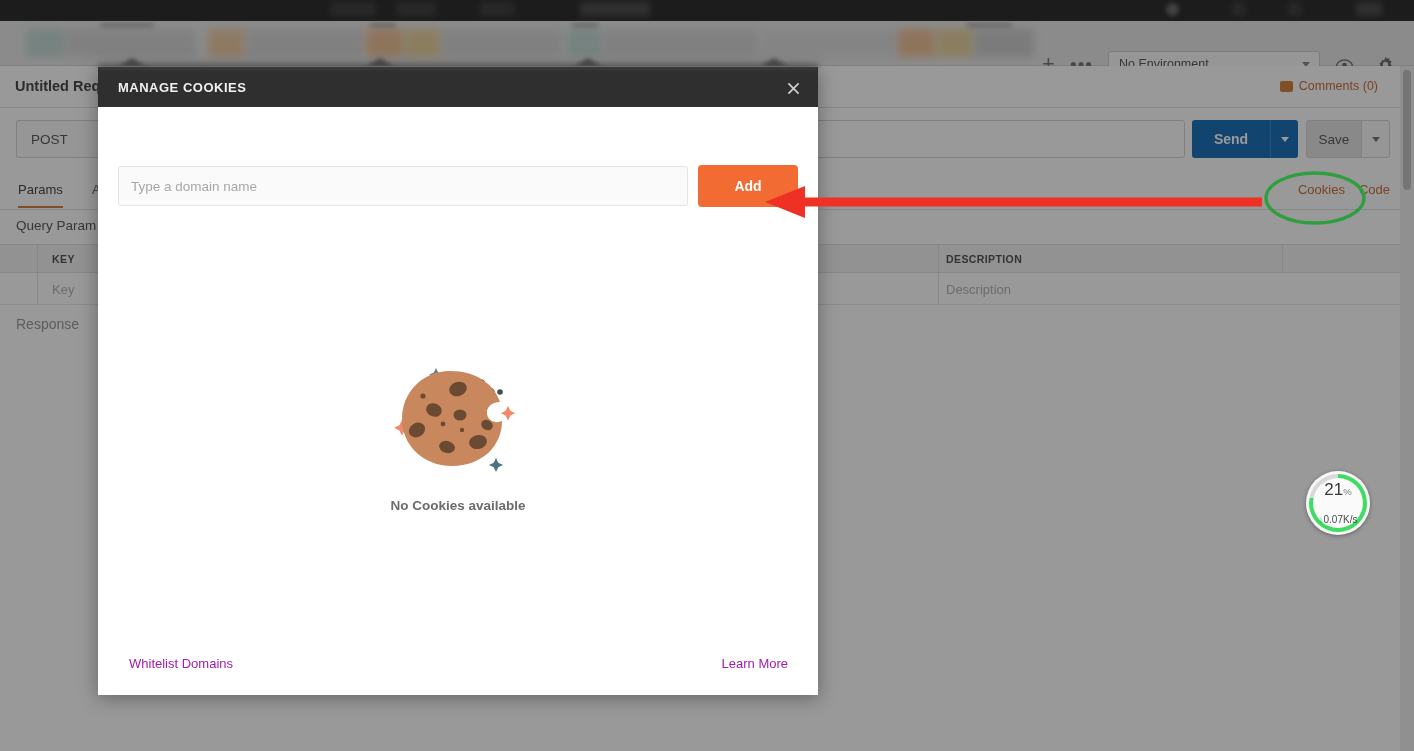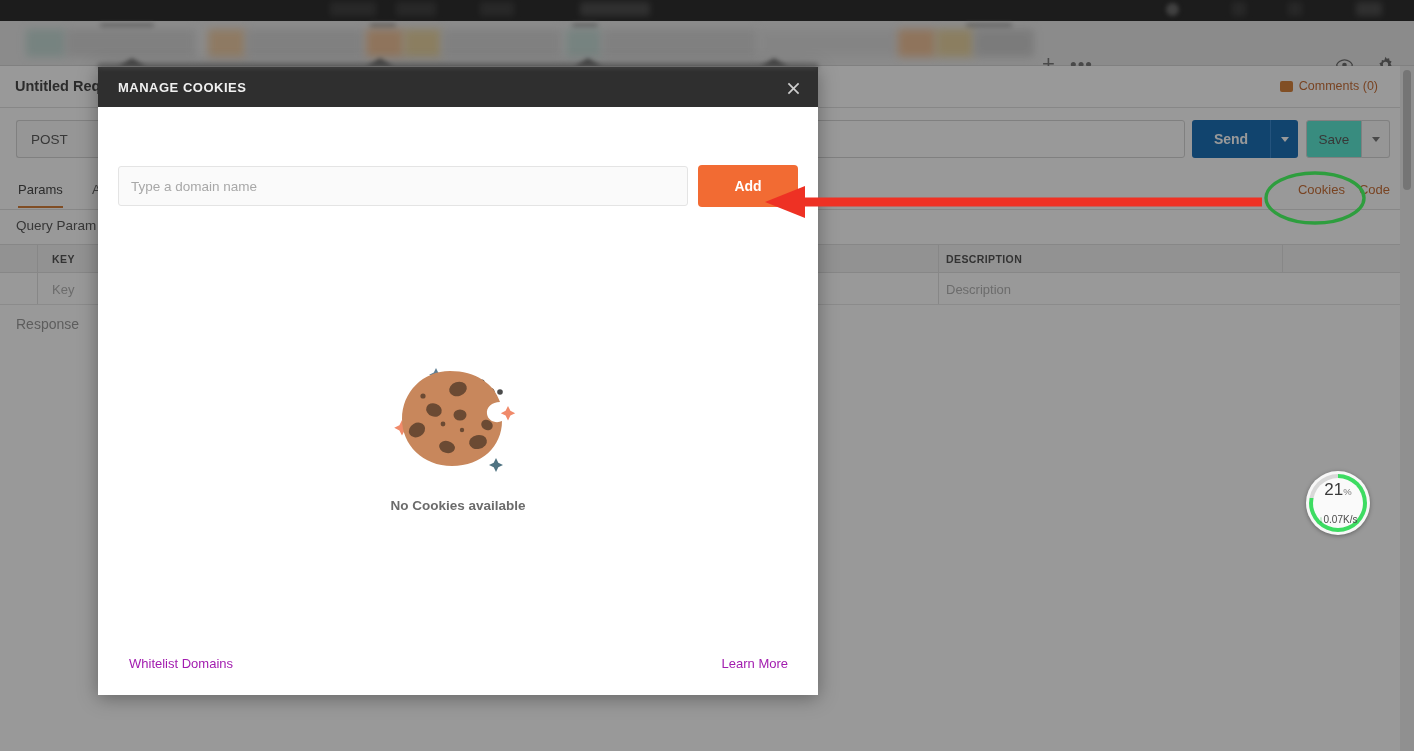--- a/index.html
+++ b/index.html
@@ -112,21 +112,21 @@
     display: flex; align-items: center; justify-content: center;
     color: #fff; font-size: 14px; font-weight: bold;
   }
   .send-caret {
     position: absolute; left: 1270px; top: 12px; width: 28px; height: 38px;
     background: #1d72b8; border-left: 1px solid #3d8ad0; border-radius: 0 3px 3px 0;
     display: flex; align-items: center; justify-content: center;
   }
   .save-btn {
     position: absolute; left: 1306px; top: 12px; width: 56px; height: 38px;
-    border: 1px solid #d6d6d6; background: #5eead4; border-radius: 3px 0 0 3px;
+    border: 1px solid #d6d6d6; background: #e5e5e5; border-radius: 3px 0 0 3px;
     display: flex; align-items: center; justify-content: center;
     font-size: 13.5px; color: #5d5d5d;
   }
   .save-caret {
     position: absolute; left: 1362px; top: 12px; width: 28px; height: 38px;
     border: 1px solid #d6d6d6; border-left: none; background: #fafafa;
     border-radius: 0 3px 3px 0;
     display: flex; align-items: center; justify-content: center;
   }
   .tri-down {
@@ -322,20 +322,24 @@
       <div class="tab-blur" style="left:974px;width:60px;background:#c9c9c9;"></div>
 
       <div class="tab-caret" style="left:118px;"></div>
       <div class="tab-caret" style="left:366px;"></div>
       <div class="tab-caret" style="left:574px;"></div>
       <div class="tab-caret" style="left:760px;"></div>
 
       <div class="plus-btn">+</div>
       <div class="dots-btn">•••</div>
 
+      <div class="env-select">
+        <span class="lbl">No Environment</span>
+        <span class="caret"></span>
+      </div>
 
       <div class="icon-btn" style="left:1331px;">
         <svg width="17" height="12" viewBox="0 0 17 12" aria-hidden="true">
           <path d="M8.5 0.8C4.6 0.8 1.5 3.6 0.6 6c0.9 2.4 4 5.2 7.9 5.2S15.5 8.4 16.4 6C15.5 3.6 12.4 0.8 8.5 0.8z" fill="none" stroke="#6e6e6e" stroke-width="1.2"></path>
           <circle cx="8.5" cy="6" r="2.3" fill="#6e6e6e"></circle>
         </svg>
       </div>
       <div class="icon-btn" style="left:1372px;">
         <svg width="17" height="17" viewBox="0 0 20 20" aria-hidden="true">
           <path d="M10 0.8l1.5 2.4 2.8-0.6 0.3 2.8 2.6 1.1-1.4 2.5 1.4 2.5-2.6 1.1-0.3 2.8-2.8-0.6L10 19.2l-1.5-2.4-2.8 0.6-0.3-2.8-2.6-1.1 1.4-2.5L2.8 8.5l2.6-1.1 0.3-2.8 2.8 0.6z" fill="#6e6e6e"></path>

